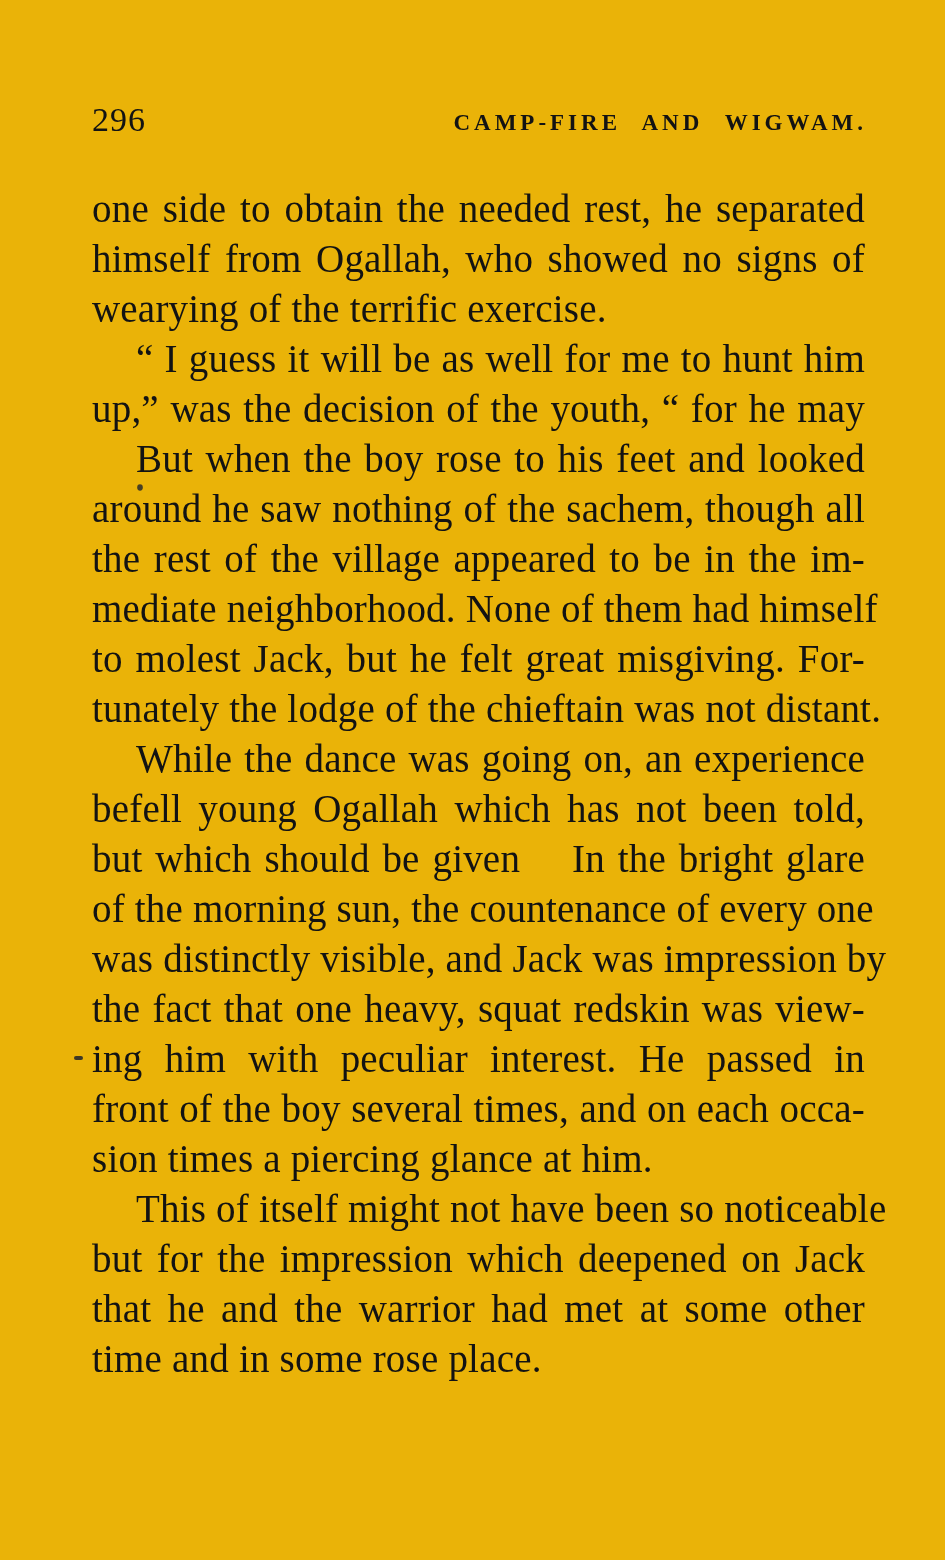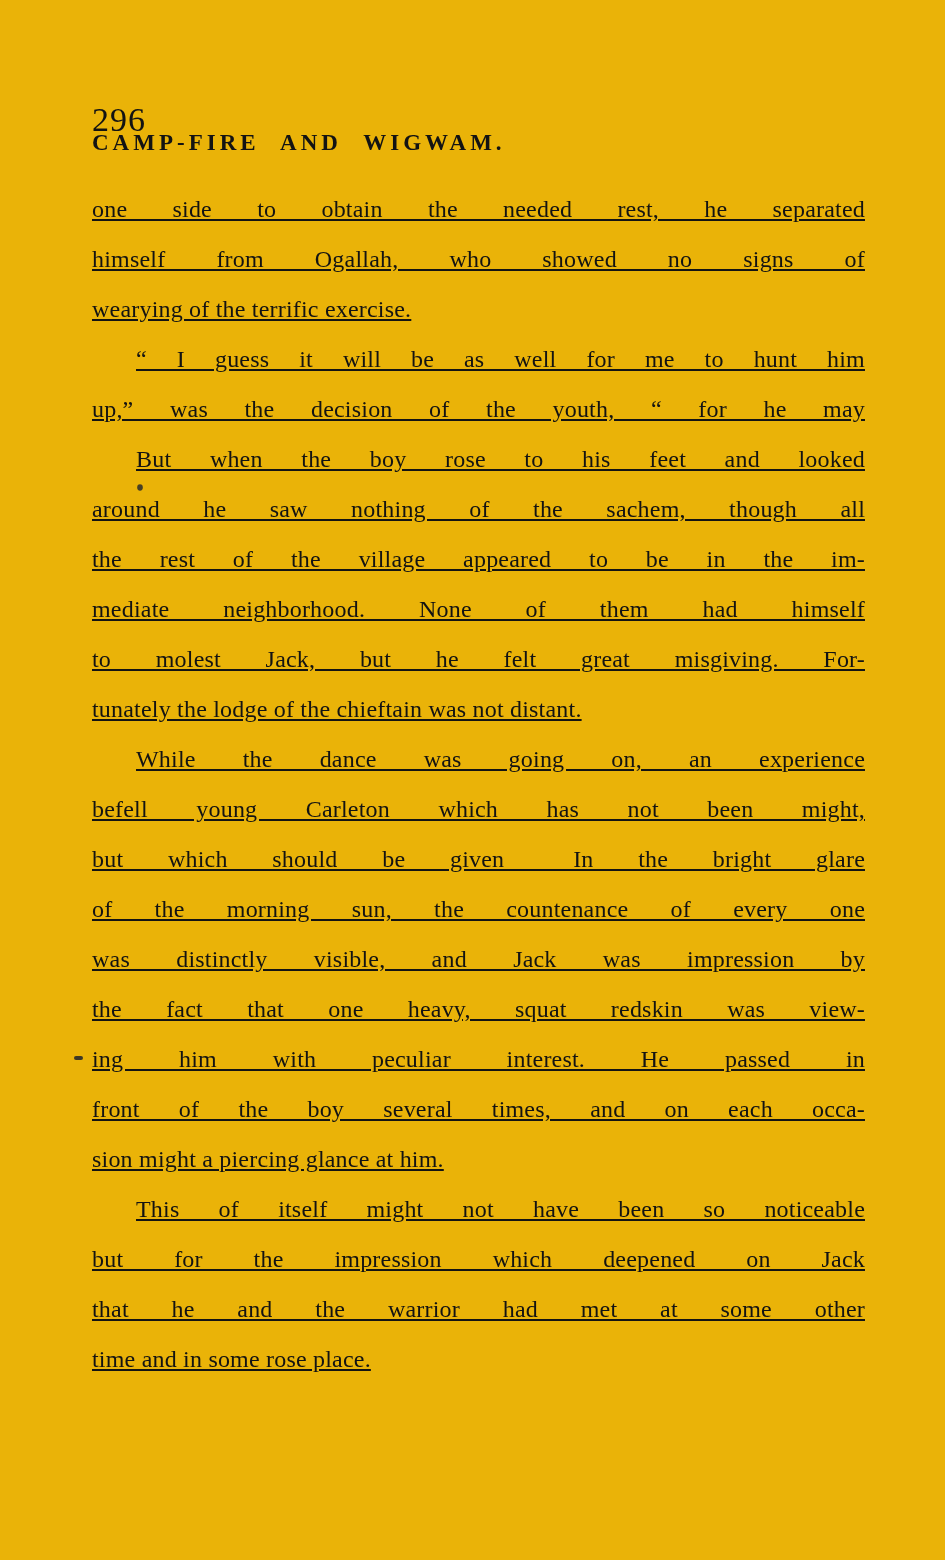--- a/index.html
+++ b/index.html
@@ -30,44 +30,42 @@
     top: 0;
     font-size: 34px;
     line-height: 38px;
     letter-spacing: 1px;
   }
   .running-title {
     position: absolute;
     left: 0;
     right: 0;
     top: 8px;
-    text-align: left;
+    text-align: right;
     font-size: 23px;
     line-height: 28px;
     letter-spacing: 4px;
     word-spacing: 12px;
     font-weight: bold;
-    margin-top: 20px;
   }
   .page-body {
     position: absolute;
     top: 184px;
     left: 92px;
     right: 80px;
   }
   .para { margin: 0; }
   .line {
-    font-size: 24px;
+    font-size: 39px;
     line-height: 50px;
     height: 50px;
     text-align: justify;
     text-align-last: justify;
     white-space: nowrap;
     letter-spacing: 0.2px;
-    text-decoration: underline;
   }
   .line.last {
     text-align-last: left;
   }
   .line.first-indent {
     padding-left: 44px;
   }
   
   .artifact {
     position: absolute;
@@ -109,28 +107,28 @@
       <div class="para">
         <div class="line first-indent">But when the boy rose to his feet and looked</div>
         <div class="line">around he saw nothing of the sachem, though all</div>
         <div class="line">the rest of the village appeared to be in the im-</div>
         <div class="line">mediate neighborhood.  None of them had himself</div>
         <div class="line">to molest Jack, but he felt great misgiving.  For-</div>
         <div class="line last">tunately the lodge of the chieftain was not distant.</div>
       </div>
       <div class="para">
         <div class="line first-indent">While the dance was going on, an experience</div>
-        <div class="line">befell young Carleton which has not been might,</div>
+        <div class="line">befell young Ogallah which has not been told,</div>
         <div class="line">but which should be given  In the bright glare</div>
         <div class="line">of the morning sun, the countenance of every one</div>
         <div class="line">was distinctly visible, and Jack was impression by</div>
         <div class="line">the fact that one heavy, squat redskin was view-</div>
         <div class="line">ing him with peculiar interest.  He passed in</div>
         <div class="line">front of the boy several times, and on each occa-</div>
-        <div class="line last">sion might a piercing glance at him.</div>
+        <div class="line last">sion times a piercing glance at him.</div>
       </div>
       <div class="para">
         <div class="line first-indent">This of itself might not have been so noticeable</div>
         <div class="line">but for the impression which deepened on Jack</div>
         <div class="line">that he and the warrior had met at some other</div>
         <div class="line last">time and in some rose place.</div>
       </div>
     </div>
 
   <div class="artifact mark-above-but"></div>

